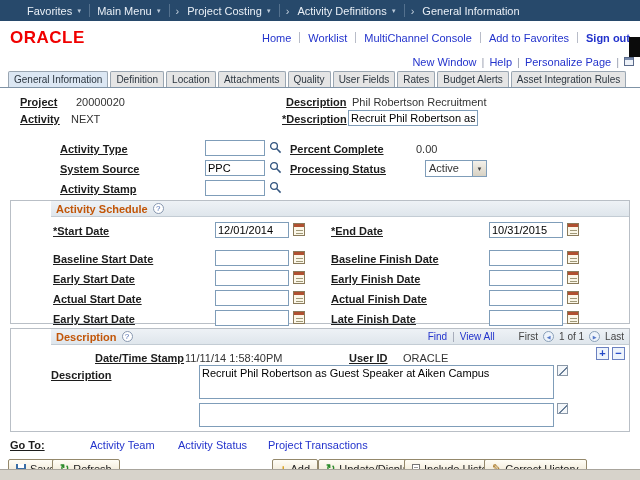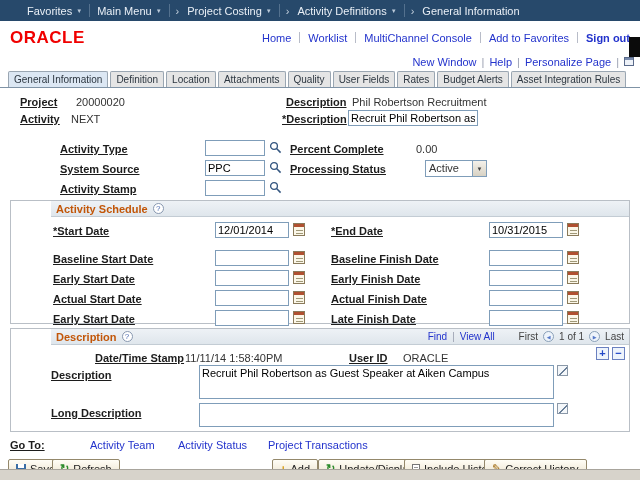--- a/index.html
+++ b/index.html
@@ -263,21 +263,20 @@
 
       <span class="lbl b" style="left:44px;top:7px">Date/Time Stamp</span>
       <span class="val" style="left:134px;top:7px">11/11/14 1:58:40PM</span>
       <span class="lbl b" style="left:298px;top:7px">User ID</span>
       <span class="val" style="left:352px;top:7px">ORACLE</span>
 
       <span class="lbl b r" style="left:0px;top:24px;width:142px">Description</span>
       <textarea class="ta" style="left: 148px; top: 20px; width: 355px; height: 34px;">Recruit Phil Robertson as Guest Speaker at Aiken Campus</textarea>
       <span class="expand" style="left:506px;top:20px"></span>
 
-      <span class="lbl b r" style="left:0px;top:62px;width:142px">Long Description</span>
       <textarea class="ta" style="left: 148px; top: 58px; width: 355px; height: 24px;"></textarea>
       <span class="expand" style="left:506px;top:58px"></span>
     </div>
   </div>
 
   <div class="gotorow">
     <span class="lbl b" style="left:10px;top:2px">Go To:</span>
     <a href="#" style="left:90px;top:2px">Activity Team</a>
     <a href="#" style="left:178px;top:2px">Activity Status</a>
     <a href="#" style="left:268px;top:2px">Project Transactions</a>

